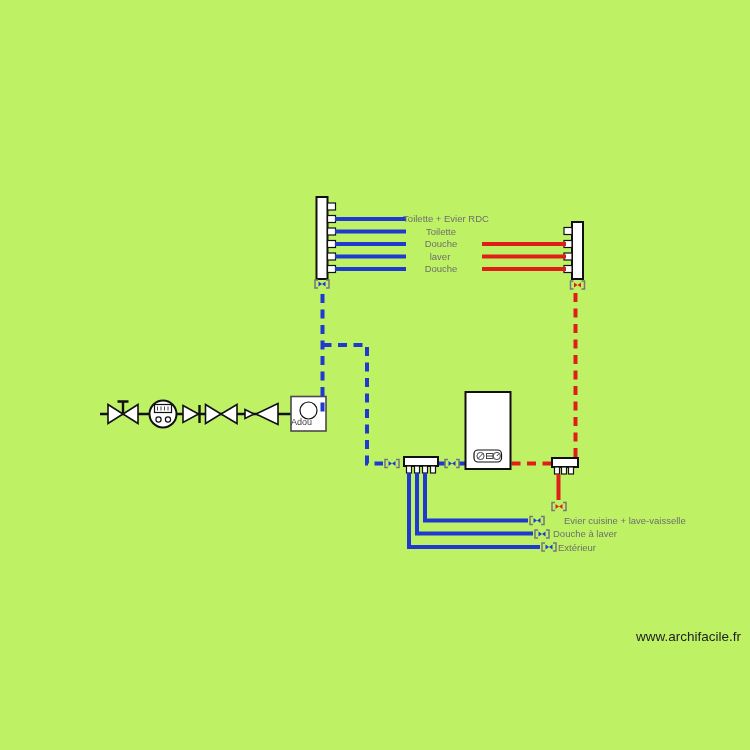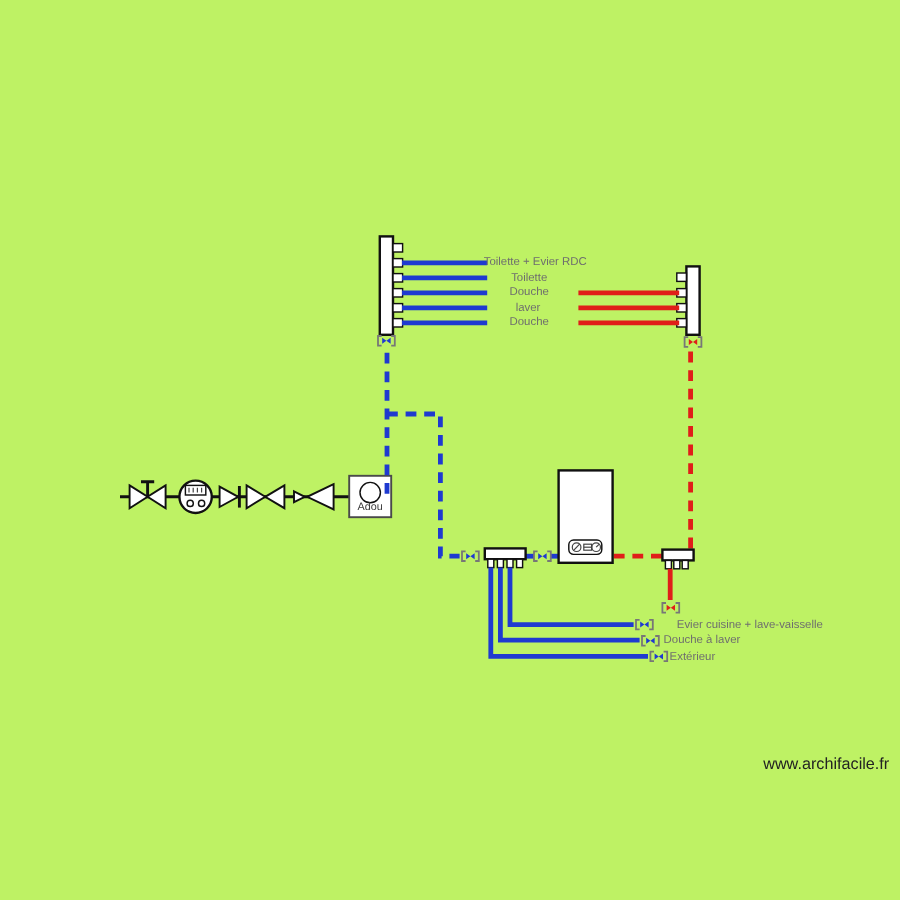--- a/index.html
+++ b/index.html
@@ -21,21 +21,21 @@
   .sym{fill:#fff;stroke:var(--line);stroke-width:1.6}
   .sym2{fill:#fff;stroke:var(--line);stroke-width:2}
   .thin{fill:#fff;stroke:var(--line);stroke-width:1.2}
   .mk{stroke:#444;stroke-width:1;fill:none}
   .bk{stroke:#777;stroke-width:1.5;fill:none}
   .mc{fill:var(--cold)} .mh{fill:var(--hot)}
   .box{fill:#fff;stroke:#4a4a4a;stroke-width:1.6}
   
   .lbl{position:absolute;font-size:9.5px;line-height:10px;color:var(--label);white-space:nowrap;}
   .lbl.ctr{width:130px;text-align:center;}
-  .adou{position:absolute;left:291px;top:417px;width:35px;text-align:center;
+  .adou{position:absolute;left:291px;top:417px;width:35px;text-align:left;
         font-size:9px;line-height:10px;color:#3a3a3a;}
   .watermark{position:absolute;left:636px;top:629px;font-size:13.5px;color:var(--text);}
 </style>
 </head>
 <body>
 
 <div class="canvas">
 
   <svg class="plan" width="750" height="750" viewBox="0 0 750 750">
 

